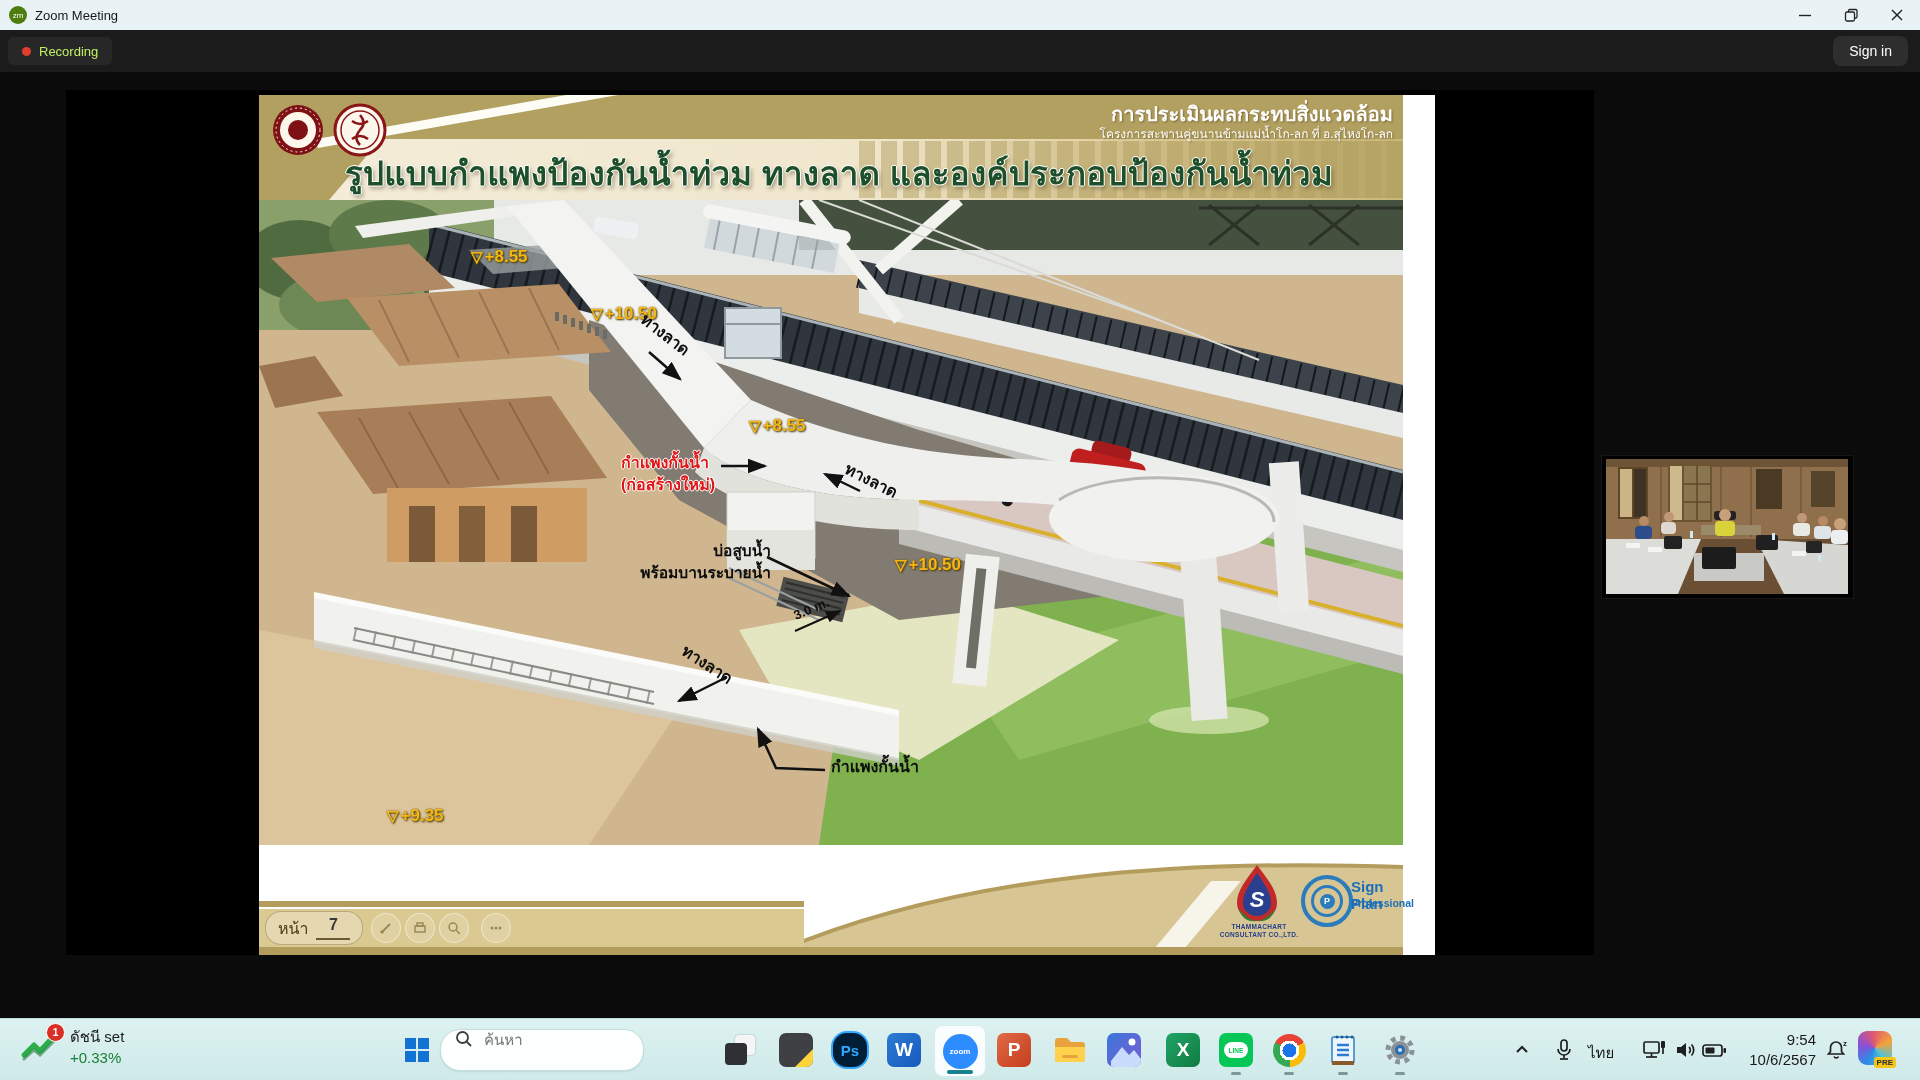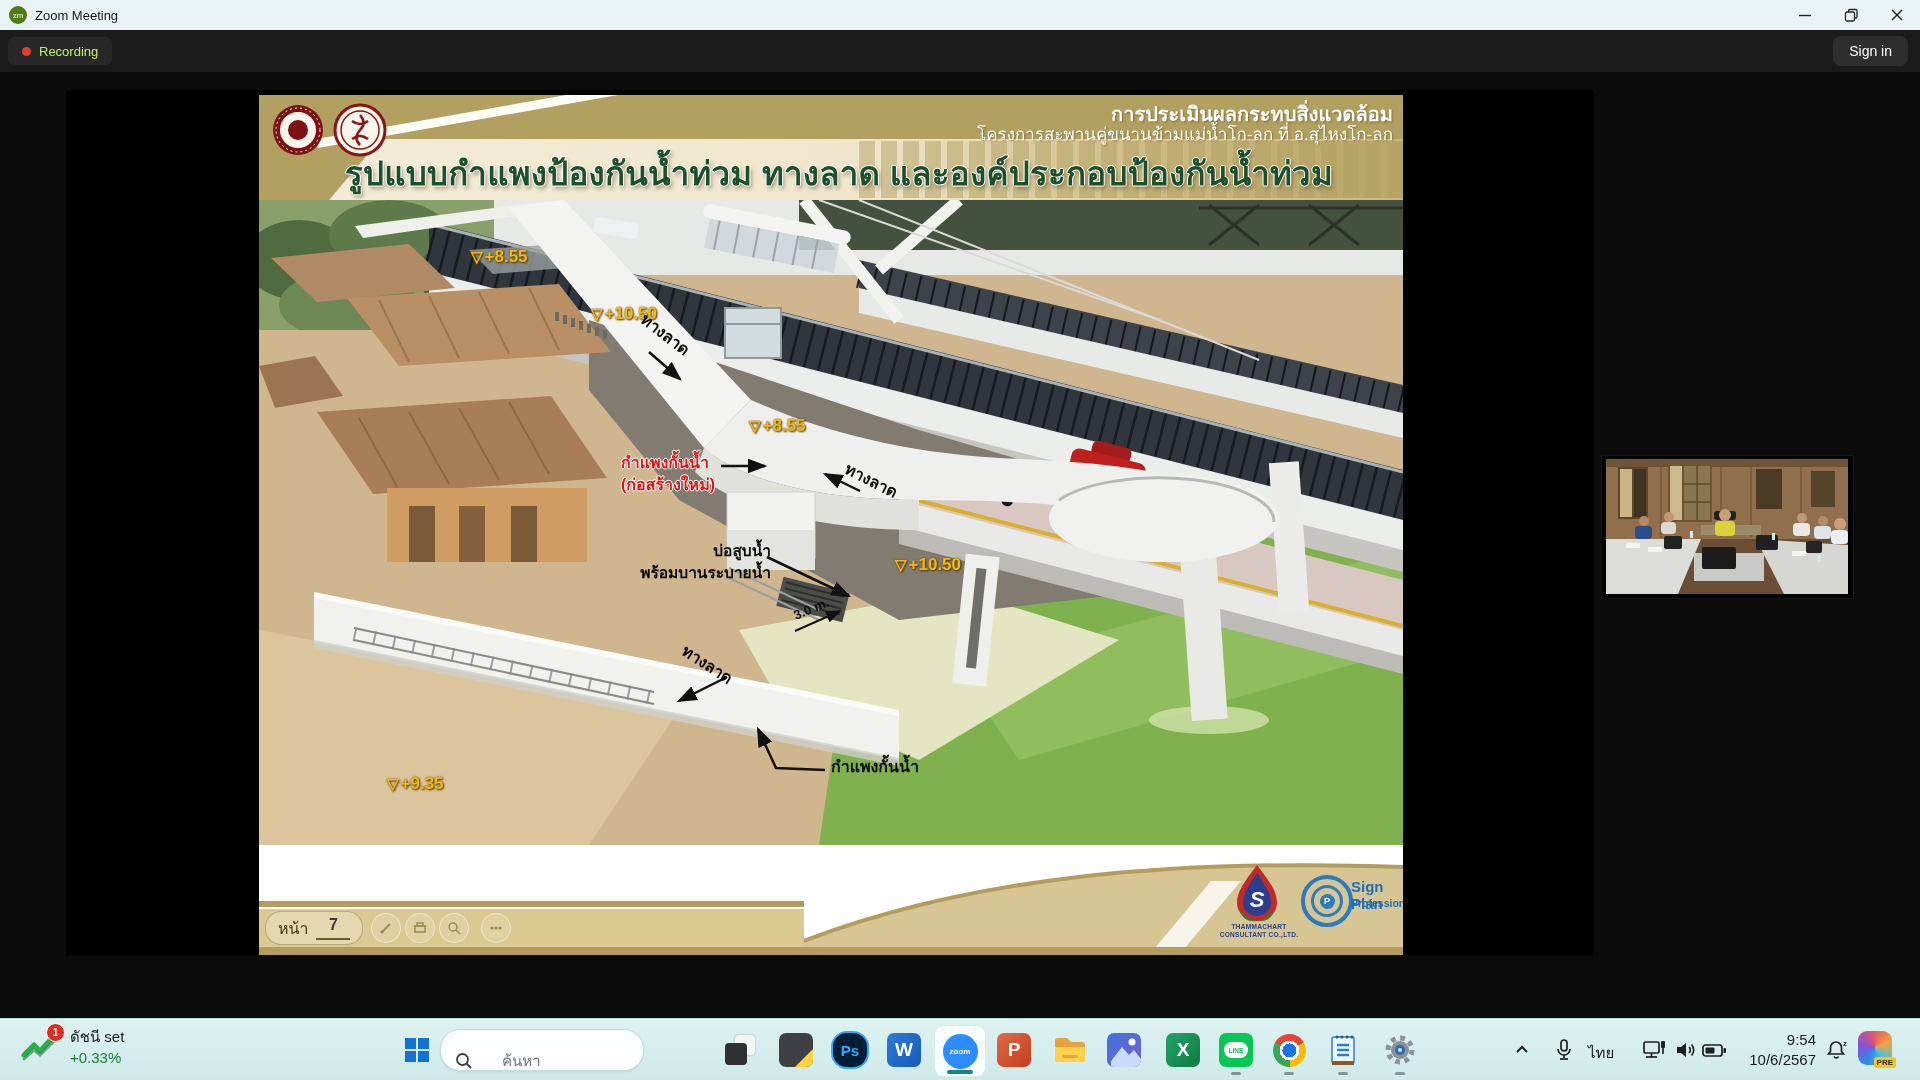--- a/index.html
+++ b/index.html
@@ -13,30 +13,30 @@
   .wbtn{width:46px;height:30px;display:flex;align-items:center;justify-content:center;}
   
   .toolbar{left:0;top:30px;width:1920px;height:42px;background:#1b1b1b;}
   .recpill{left:8px;top:7px;height:28px;border-radius:6px;background:#272727;display:flex;align-items:center;padding:0 14px;gap:8px;}
   .recdot{width:9px;height:9px;border-radius:50%;background:#e23b30;}
   .rectxt{color:#bef264;font-size:13px;}
   .signin{right:12px;top:6px;height:30px;border-radius:8px;background:#2e2e2e;color:#fff;font-size:14px;display:flex;align-items:center;padding:0 16px;}
   
   .main{left:0;top:72px;width:1920px;height:946px;background:#0b0b0b;}
   .share{left:66px;top:18px;width:1528px;height:865px;background:#000;}
-  .slide{left:193px;top:5px;width:1144px;height:860px;background:#fff;overflow:hidden;}
+  .slide{left:193px;top:5px;width:1144px;height:860px;background:#fff;overflow:hidden;padding-left:32px;}
   
   .sl-header{left:0;top:0;width:1144px;height:105px;background:#b2a061;}
   .creamband{left:70px;top:44px;width:1074px;height:61px;background:linear-gradient(90deg,#f4ecd8 0%,#f0e6cc 52%,#ddcb99 78%,#c9b77a 100%);clip-path:polygon(0 100%,52px 0,100% 0,100% 100%);}
   .hdrchecker{left:600px;top:46px;width:544px;height:57px;background:linear-gradient(90deg,rgba(178,160,97,0) 0,rgba(178,160,97,.65) 90%),repeating-linear-gradient(90deg,rgba(178,160,97,.5) 0 16px,rgba(0,0,0,0) 16px 22px);}
   .hdrstripe{left:58px;top:44px;width:348px;height:9px;background:#fdfdf6;transform:rotate(-10deg);transform-origin:left center;}
   .seals{left:12px;top:8px;display:flex;gap:8px;}
   .hdr-right{right:10px;top:7px;text-align:right;color:#fff;}
   .hdr-right .l1{font-size:20px;font-weight:bold;line-height:24px;text-shadow:1px 1px 2px rgba(90,70,20,.6);}
-  .hdr-right .l2{font-size:17px;line-height:17px;text-shadow:1px 1px 2px rgba(90,70,20,.6);}
+  .hdr-right .l2{font-size:12px;line-height:17px;text-shadow:1px 1px 2px rgba(90,70,20,.6);}
   .sl-title{left:86px;top:52px;width:1050px;font-size:33px;font-weight:bold;color:#1c4f2a;letter-spacing:.3px;
     text-shadow:-1px 0 #fff,1px 0 #fff,0 -1px #fff,0 1px #fff,2px 3px 4px rgba(60,45,10,.45);}
   
   .render{left:0;top:105px;width:1144px;height:645px;background:#cfb68e;}
   .scene{left:0;top:0;width:1144px;height:645px;}
   .elev{color:#f6b614;font-size:17px;font-weight:bold;text-shadow:0 0 2px #6e5605,1px 1px 2px #3c3002;white-space:nowrap;}
   .elev .tri{font-size:15px;margin-right:2px;}
   .ramp{font-size:16px;font-weight:bold;color:#0d0d0d;white-space:nowrap;}
   .redlbl{font-size:16px;font-weight:bold;color:#e11414;line-height:22px;white-space:nowrap;
     text-shadow:-1px 0 #fff,1px 0 #fff,0 -1px #fff,0 1px #fff;}
@@ -57,21 +57,21 @@
   .pvideo{left:1601px;top:383px;width:251px;height:142px;background:#000;border:1px solid #161616;}
   
   .taskbar{left:0;top:1018px;width:1920px;height:62px;background:linear-gradient(180deg,#ddf2f1,#cfe9e9);border-top:1px solid #bcdcdb;}
   .stock{left:20px;top:7px;display:flex;gap:10px;align-items:center;}
   .stock .t1{font-size:15px;color:#1c1c1c;line-height:21px;}
   .stock .t2{font-size:15px;color:#188038;line-height:21px;}
   .badge{position:absolute;left:26px;top:-4px;width:17px;height:17px;border-radius:50%;background:#d93025;border:1.5px solid #fff;color:#fff;font-size:10px;font-weight:bold;display:flex;align-items:center;justify-content:center;}
   .start{left:394px;top:8px;width:46px;height:46px;display:flex;align-items:center;justify-content:center;}
   .wingrid{display:grid;grid-template-columns:11px 11px;grid-template-rows:11px 11px;gap:2px;}
   .wingrid div{background:#1273d4;}
-  .search{left:440px;top:10px;width:182px;height:40px;border-radius:20px;background:#fdffff;border:1px solid #c2dedd;display:flex;align-items:flex-end;padding:0 6px 0 14px;gap:27px;box-shadow:0 1px 2px rgba(0,0,0,.08);}
+  .search{left:440px;top:10px;width:182px;height:40px;border-radius:20px;background:#fdffff;border:1px solid #c2dedd;display:flex;align-items:flex-start;padding:0 6px 0 14px;gap:9px;box-shadow:0 1px 2px rgba(0,0,0,.08);}
   .search input{border:none;outline:none;background:transparent;font-size:15px;color:#333;width:120px;font-family:"Liberation Sans",sans-serif;}
   .app{top:8px;width:46px;height:46px;display:flex;align-items:center;justify-content:center;}
   .ico{width:34px;height:34px;border-radius:7px;display:flex;align-items:center;justify-content:center;font-weight:bold;}
   .zoomc{left:934px;top:6px;width:50px;height:50px;background:#fafdfd;border:1px solid #d8ecec;border-radius:9px;display:flex;align-items:center;justify-content:center;}
   .zoomi{width:35px;height:35px;border-radius:50%;background:#2d8cff;color:#fff;font-size:8px;font-weight:bold;display:flex;align-items:center;justify-content:center;}
   .zoomline{position:absolute;left:12px;top:44px;width:26px;height:4px;border-radius:2px;background:#17818e;}
   .rundot{top:53px;width:10px;height:3px;border-radius:2px;background:#7e9795;}
   .tray-ic{top:14px;width:32px;height:34px;display:flex;align-items:center;justify-content:center;}
   .lang{left:1588px;top:22px;font-size:15px;color:#1b1b1b;}
   .clock{left:1736px;top:11px;width:80px;text-align:right;font-size:15px;color:#1b1b1b;line-height:20px;}
@@ -323,21 +323,21 @@
               <line x1="536" y1="431" x2="581" y2="411" marker-end="url(#ah)" stroke-width="2"></line>
               <line x1="468" y1="477" x2="420" y2="501" marker-end="url(#ah)"></line>
               <polyline points="566,570 517,568 499,529" marker-end="url(#ah)"></polyline>
             </g>
           </svg>
 
           <div class="abs elev" style="left:212px;top:47px"><span class="tri">▽</span><span>+8.55</span></div>
           <div class="abs elev" style="left:332px;top:104px"><span class="tri">▽</span><span>+10.50</span></div>
           <div class="abs elev" style="left:490px;top:216px"><span class="tri">▽</span><span>+8.55</span></div>
           <div class="abs elev" style="left:636px;top:355px"><span class="tri">▽</span><span>+10.50</span></div>
-          <div class="abs elev" style="left:128px;top:574px"><span class="tri">▽</span><span>+9.35</span></div>
+          <div class="abs elev" style="left:128px;top:606px"><span class="tri">▽</span><span>+9.35</span></div>
 
           <div class="abs ramp" style="left:378px;top:122px;transform:rotate(38deg)">ทางลาด</div>
           <div class="abs ramp" style="left:584px;top:268px;transform:rotate(27deg)">ทางลาด</div>
           <div class="abs ramp" style="left:420px;top:452px;transform:rotate(33deg)">ทางลาด</div>
 
           <div class="abs redlbl" style="left:362px;top:252px">
             <div>กำแพงกั้นน้ำ</div>
             <div>(ก่อสร้างใหม่)</div>
           </div>
 

